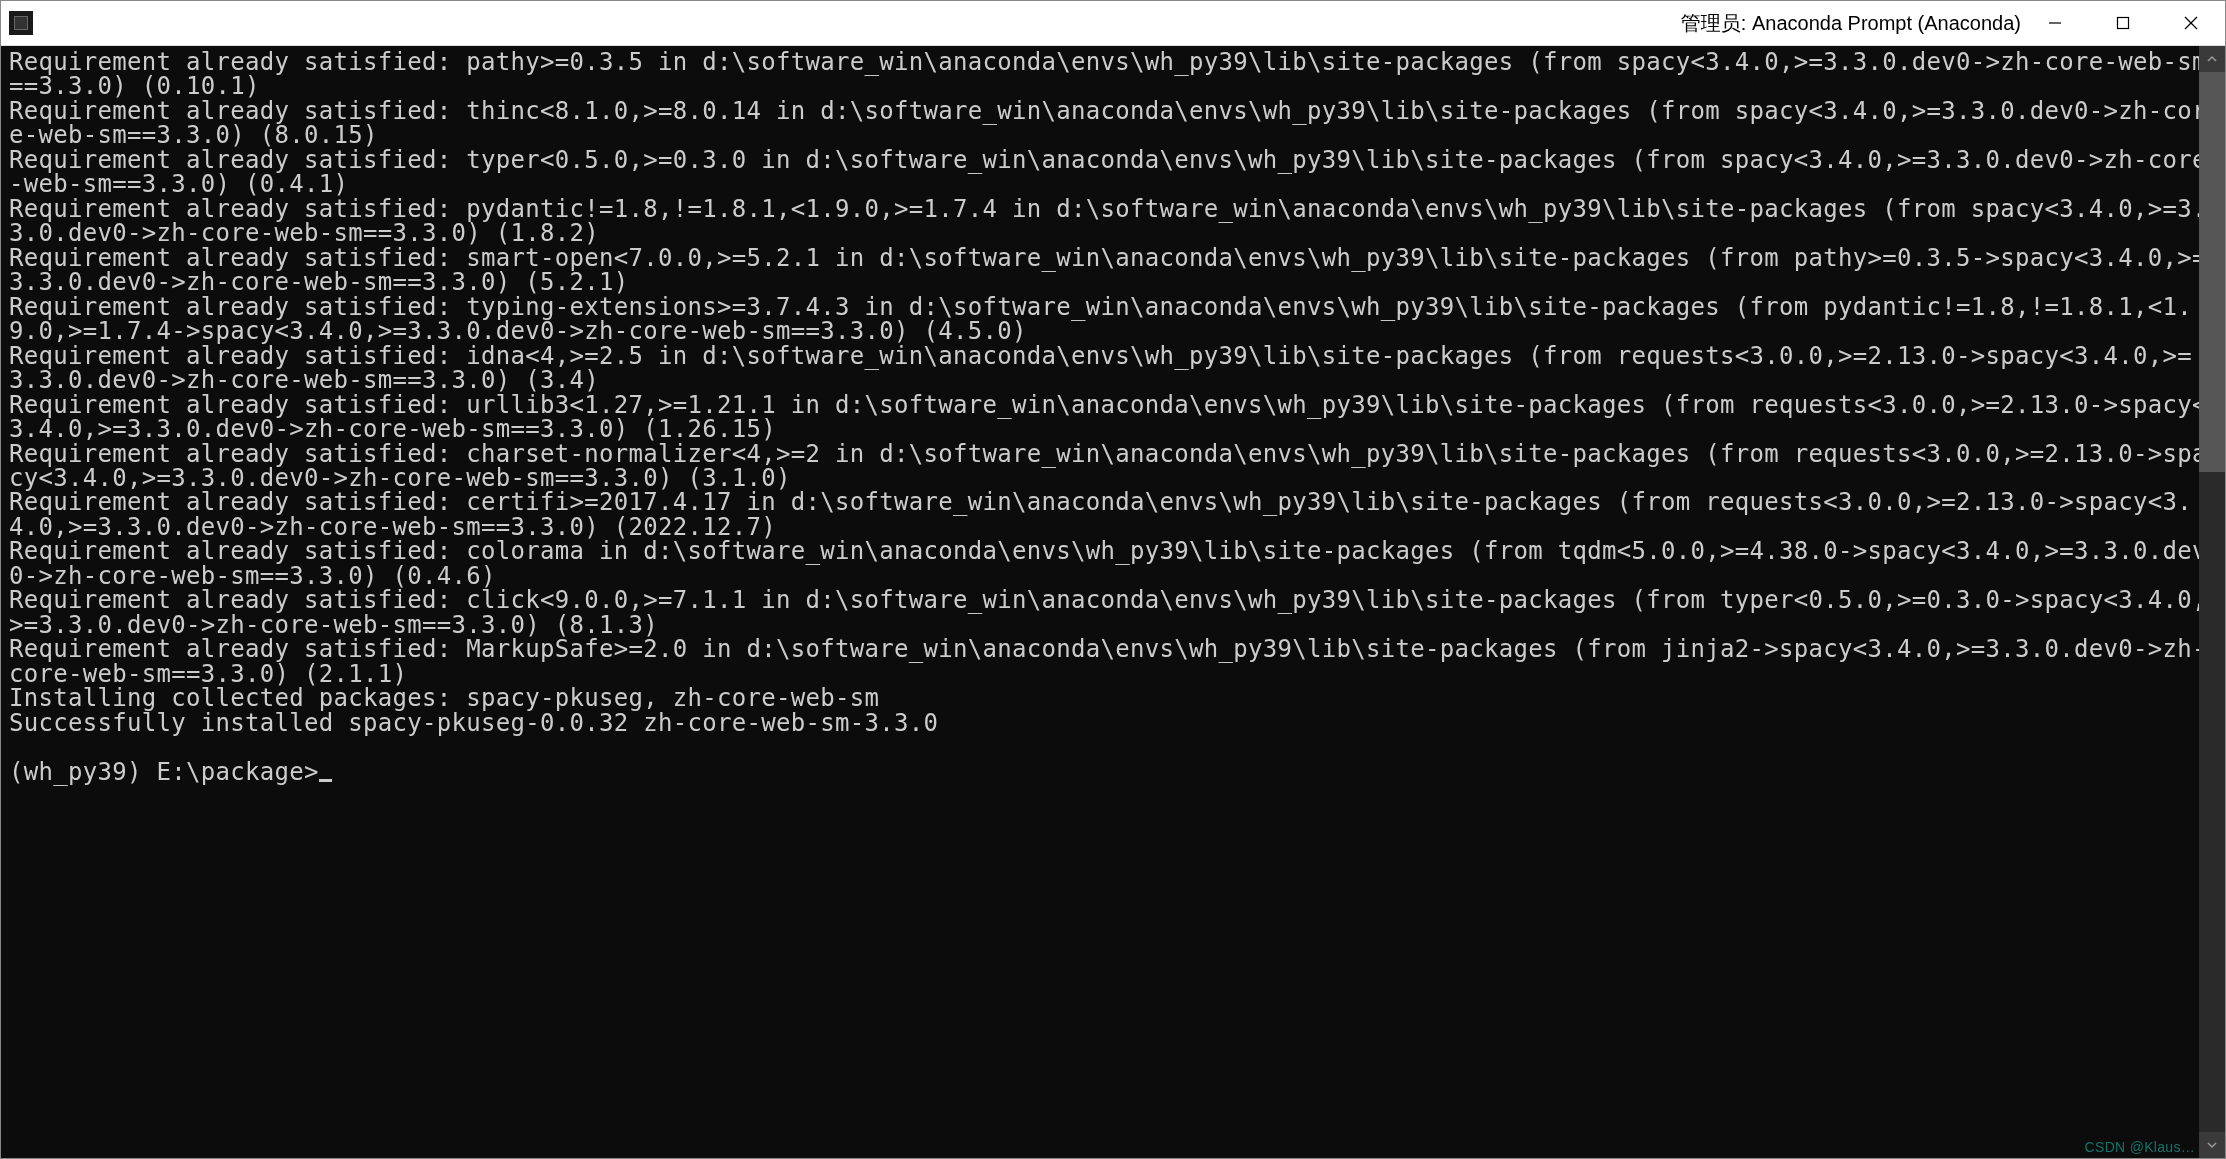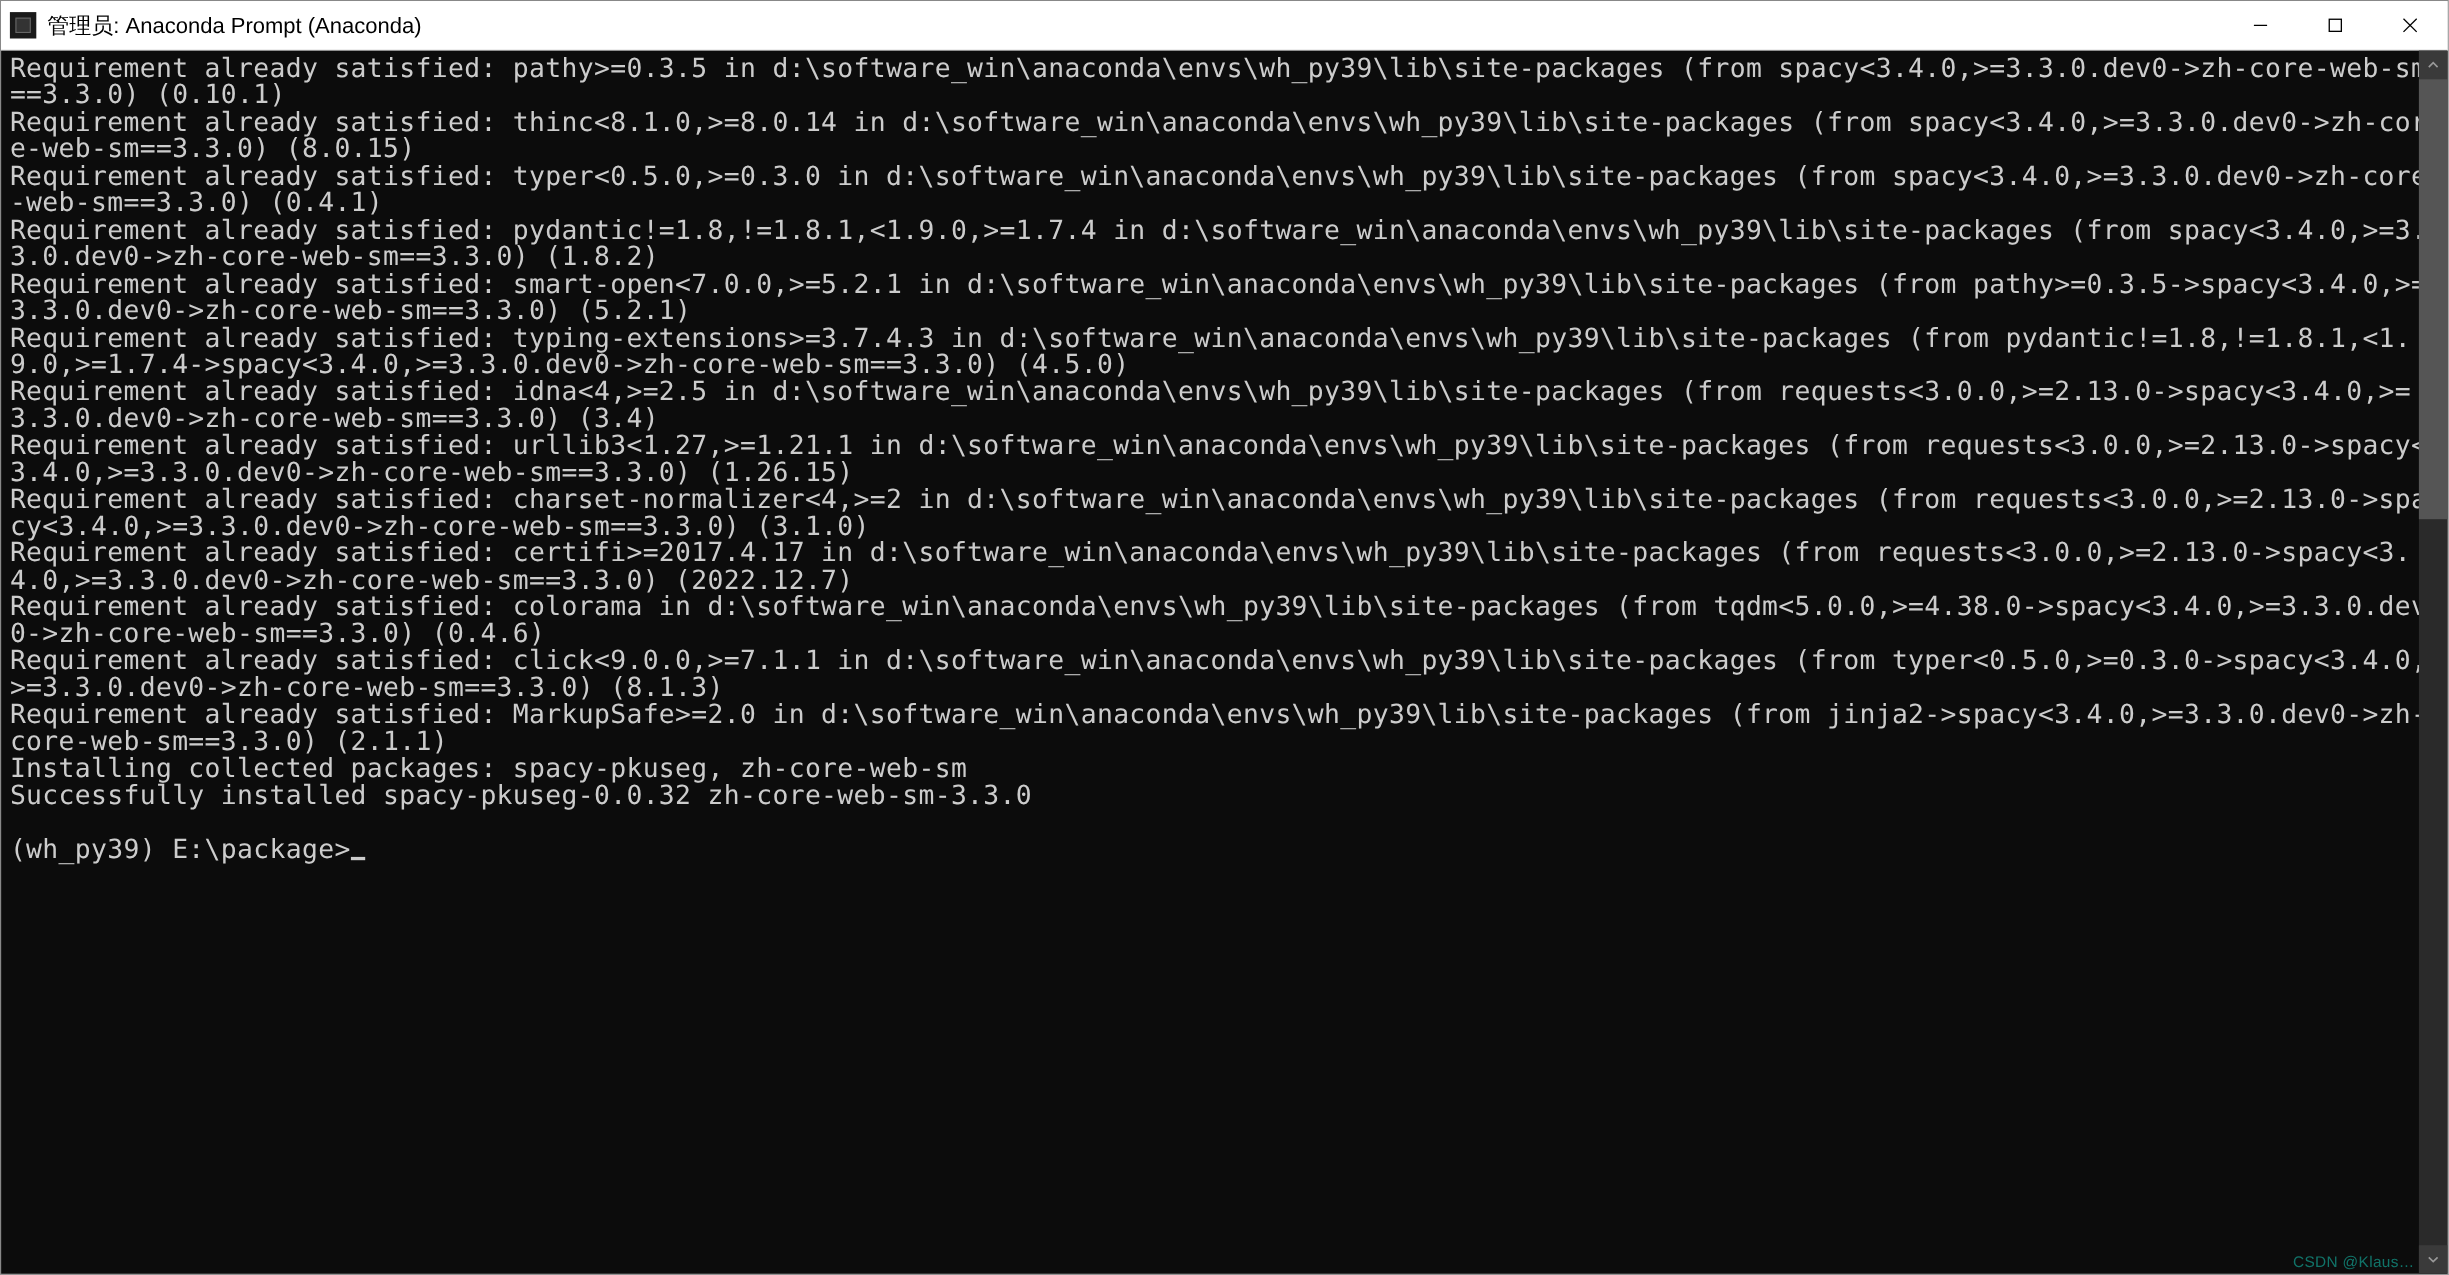--- a/index.html
+++ b/index.html
@@ -22,20 +22,21 @@
       display: flex;
       flex-direction: column;
     }
     .titlebar {
       height: 45px;
       background: #ffffff;
       display: flex;
       align-items: center;
       padding: 0 0 0 8px;
       border-bottom: 1px solid #ddd;
+      text-align: right;
     }
     .app-icon {
       width: 24px;
       height: 24px;
       background: #1a1a1a;
       margin-right: 10px;
       display: flex;
       align-items: center;
       justify-content: center;
     }

